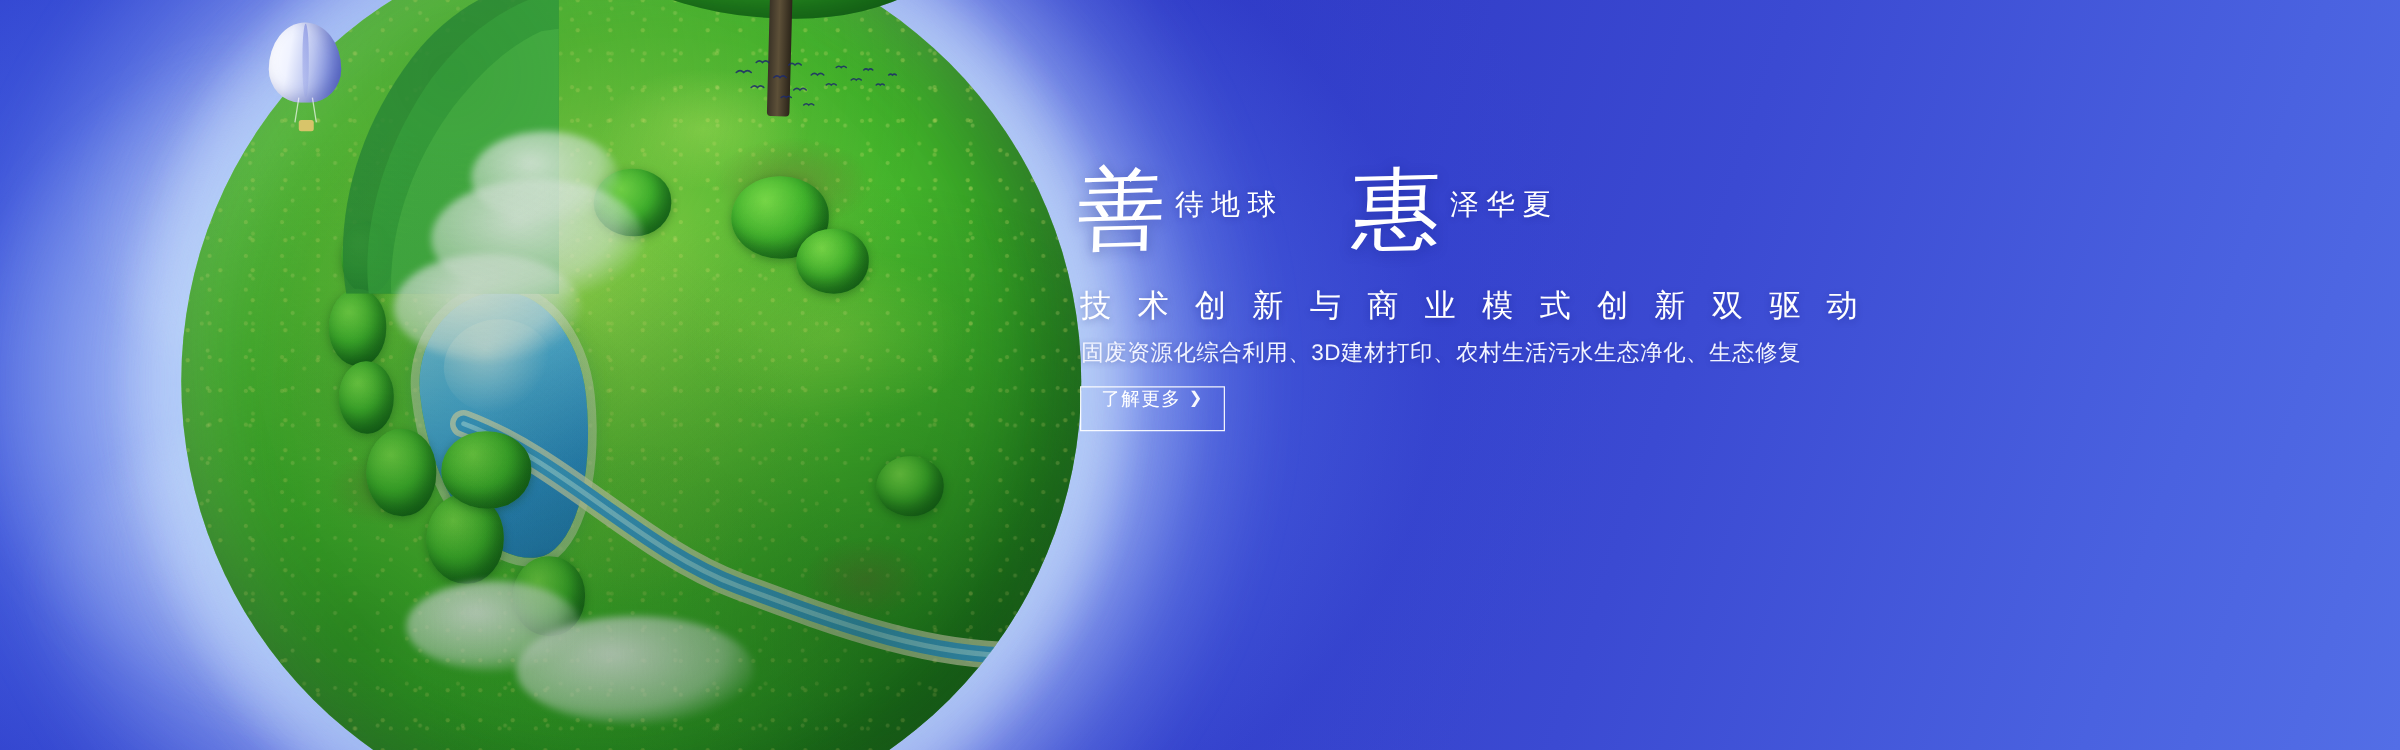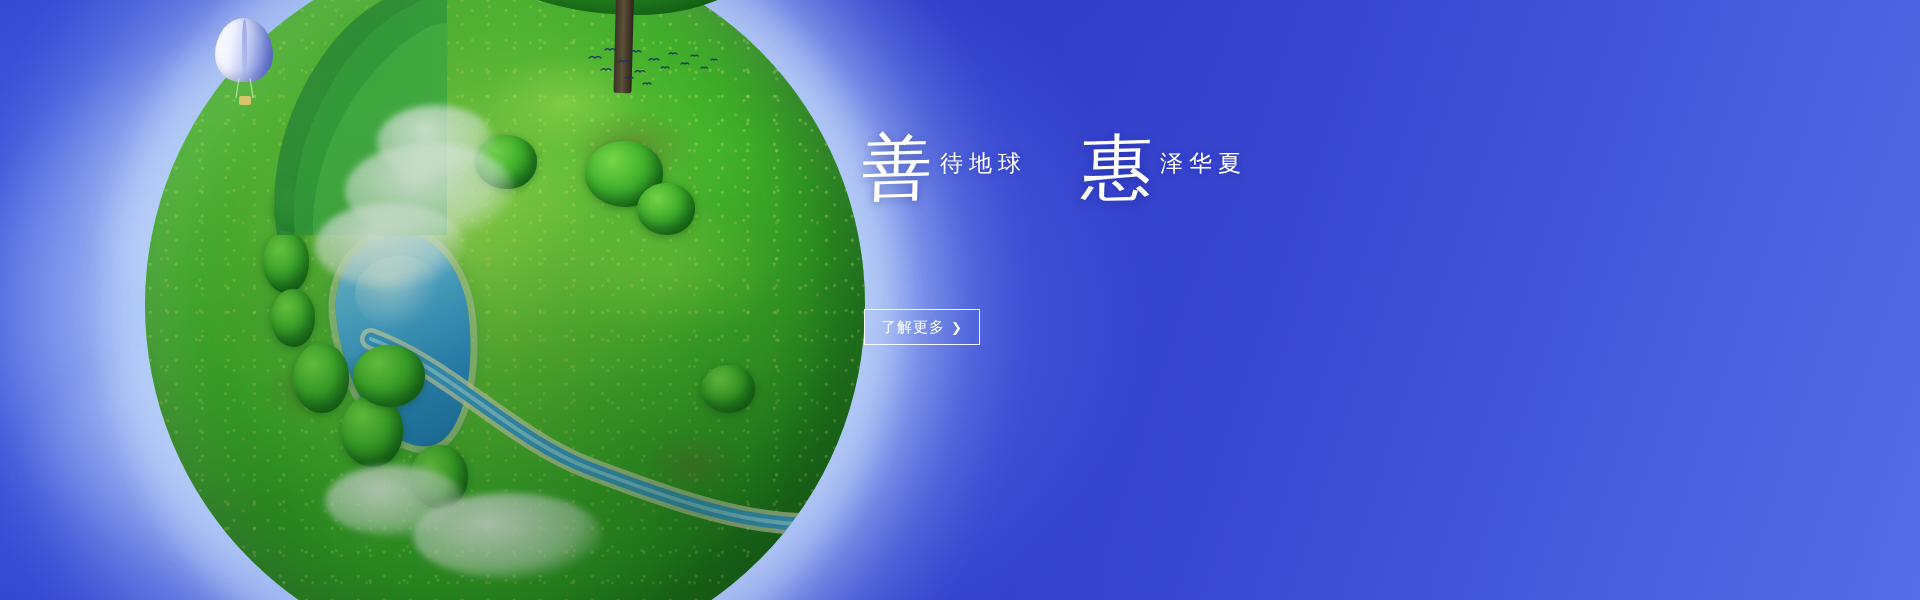--- a/index.html
+++ b/index.html
@@ -289,21 +289,20 @@
     position: absolute;
     left: 2px; top: 309px;
     width: 116px; height: 36px;
     border: 1px solid rgba(255,255,255,0.92);
     background: transparent;
     color: #ffffff;
     font-size: 15px;
     letter-spacing: 1px;
     cursor: pointer;
     display: flex;
-    align-items: center;
     justify-content: center;
     gap: 6px;
     font-family: "Liberation Sans", "DejaVu Sans", sans-serif;
   }
   .cta .chev { font-size: 13px; opacity: .95; }
 </style>
 </head>
 <body>
 
 <div class="banner">
@@ -397,21 +396,23 @@
     <div class="headline">
       <span class="hl-group">
         <span class="hl-big">善</span><span class="hl-small">待地球</span>
       </span>
       <span class="hl-gap"></span>
       <span class="hl-group">
         <span class="hl-big">惠</span><span class="hl-small">泽华夏</span>
       </span>
     </div>
 
-
+    <div class="subtitle">技 术 创 新 与 商 业 模 式 创 新 双 驱 动</div>
+
+    <div class="description">固废资源化综合利用、3D建材打印、农村生活污水生态净化、生态修复</div>
 
     <button class="cta">
       <span>了解更多</span>
       <span class="chev">❯</span>
     </button>
 
   </div>
 </div>
 
 </body></html>

